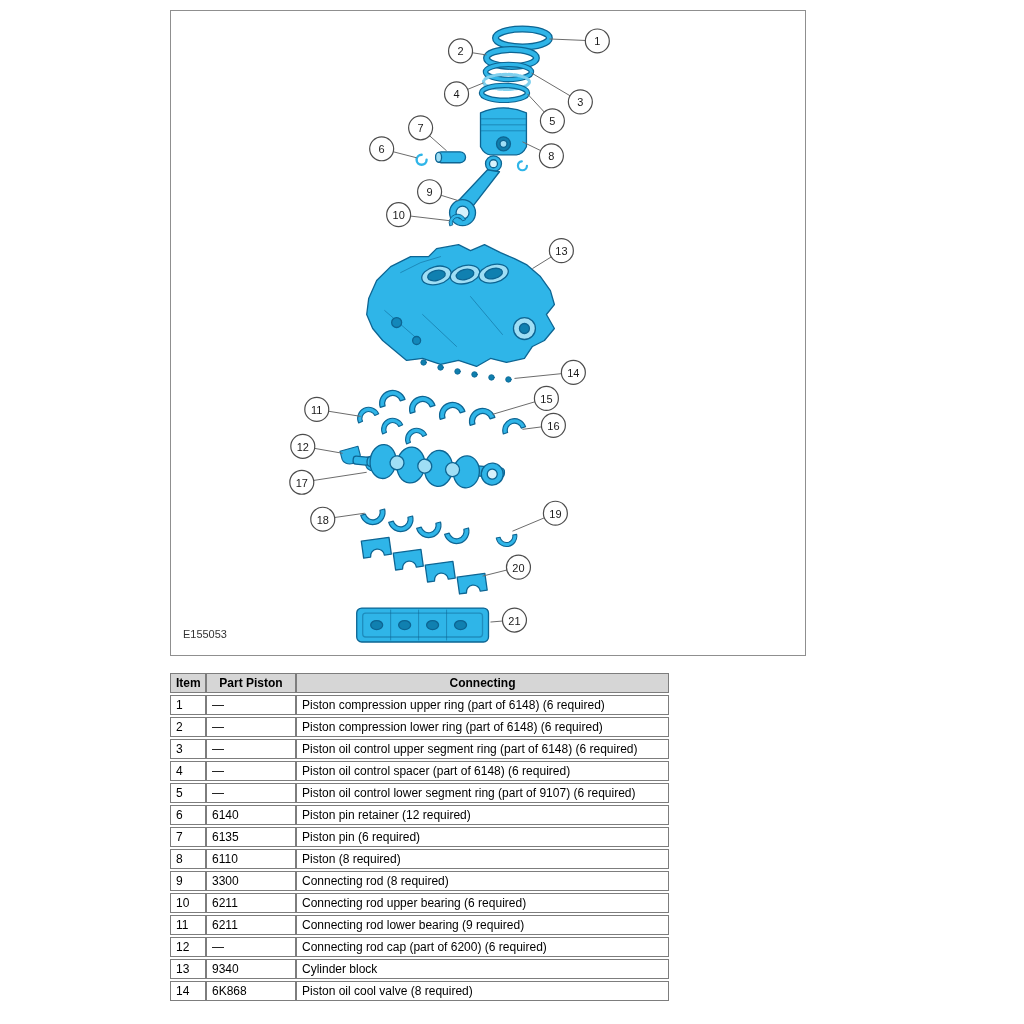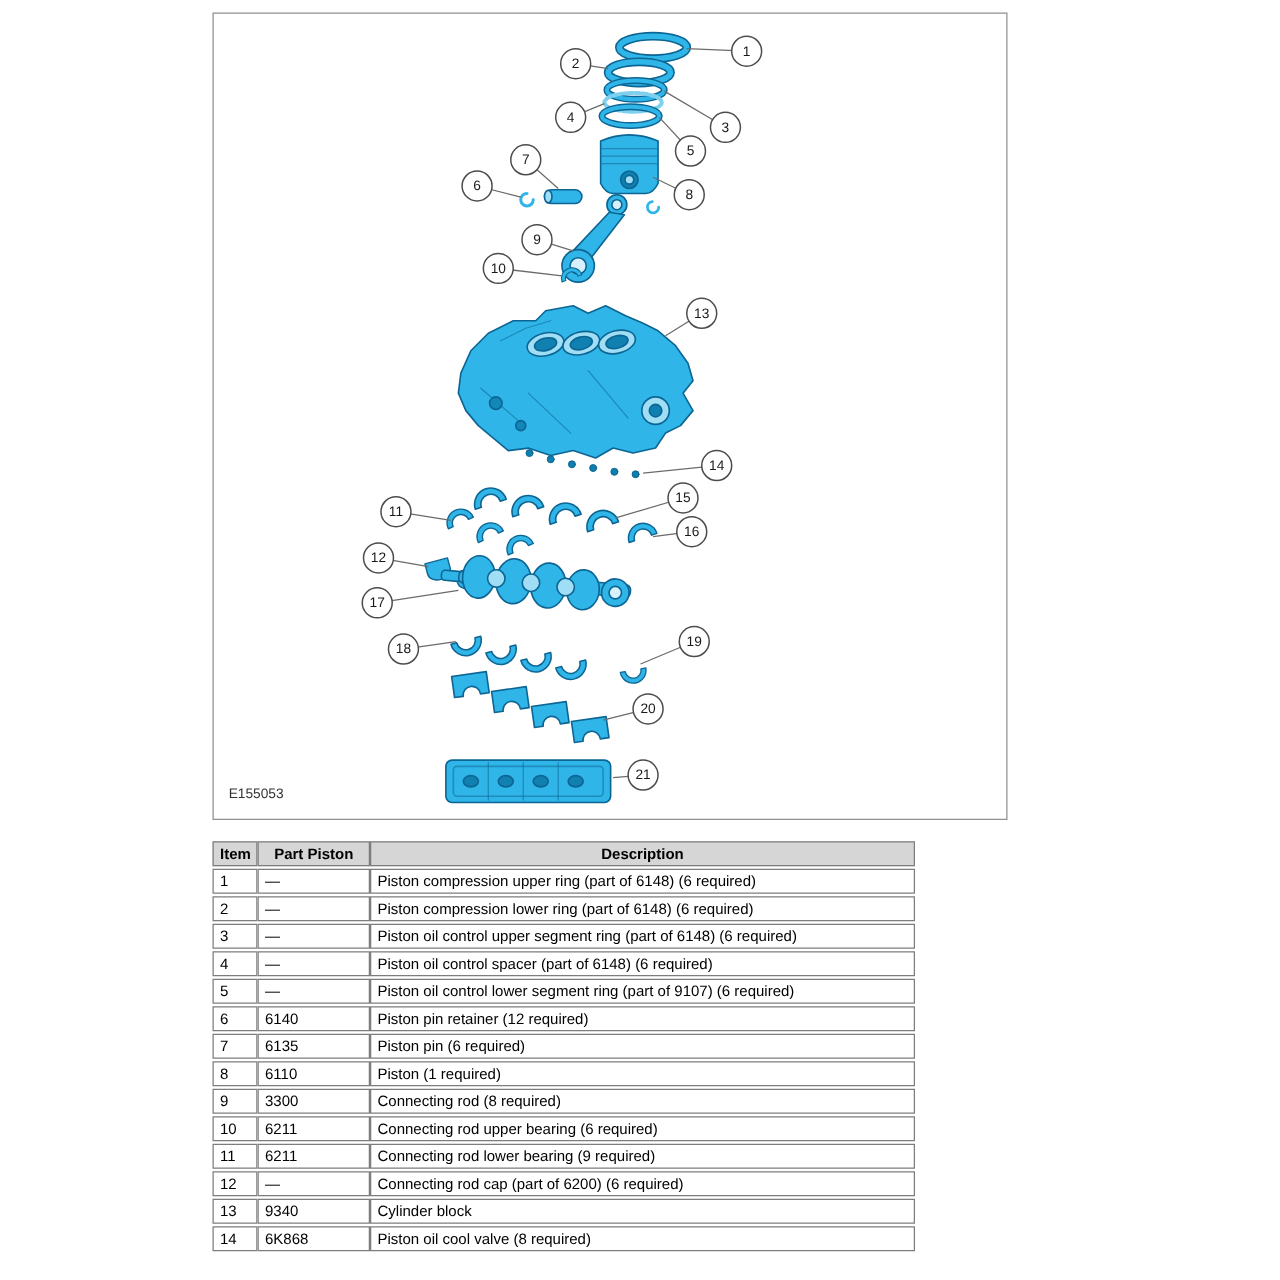--- a/index.html
+++ b/index.html
@@ -21,21 +21,21 @@
   }
   .detail-line { fill:none; stroke:var(--part-stroke,#0d6593); opacity:.55; stroke-width:1; }
   .leader { stroke:#6b6b6b; stroke-width:1; fill:none; }
   .callout-circle { fill:#fff; stroke:#4c4c4c; stroke-width:1.2; }
   .callout-num {
     font-family:"Liberation Sans", sans-serif; font-size:11px; fill:#1a1a1a;
     text-anchor:middle; dominant-baseline:central;
   }
   .figure-code { font-size:11px; fill:#333; font-family:"Liberation Sans", sans-serif; }
 
-  .parts-table-wrap { position:absolute; left:170px; top:671px; width:562px; }
+  .parts-table-wrap { position:absolute; left:170px; top:671px; width:499px; }
   table.parts {
     border-collapse:separate; border-spacing:0 2px; width:100%;
     table-layout:fixed; font-size:12px;
   }
   table.parts th, table.parts td {
     border:1px solid #7d7d7d; padding:2px 5px; height:19px;
     overflow:hidden; white-space:nowrap; background:#fff; text-align:left;
   }
   table.parts th { background:#d6d6d6; font-weight:bold; text-align:center; }
   col.c-item { width:36px; }
@@ -300,21 +300,21 @@
   <table class="parts">
     <colgroup>
       <col class="c-item">
         <col class="c-part">
         <col>
     </colgroup>
     <thead>
       <tr>
         <th>Item</th>
         <th>Part Piston</th>
-        <th>Description</th>
+        <th>Connecting</th>
       </tr>
     </thead>
     <tbody>
         <tr>
           <td>1</td>
           <td>—</td>
           <td>Piston compression upper ring (part of 6148) (6 required)</td>
         </tr>
         <tr>
           <td>2</td>
@@ -342,21 +342,21 @@
           <td>Piston pin retainer (12 required)</td>
         </tr>
         <tr>
           <td>7</td>
           <td>6135</td>
           <td>Piston pin (6 required)</td>
         </tr>
         <tr>
           <td>8</td>
           <td>6110</td>
-          <td>Piston (1 required)</td>
+          <td>Piston (8 required)</td>
         </tr>
         <tr>
           <td>9</td>
           <td>3300</td>
           <td>Connecting rod (8 required)</td>
         </tr>
         <tr>
           <td>10</td>
           <td>6211</td>
           <td>Connecting rod upper bearing (6 required)</td>

